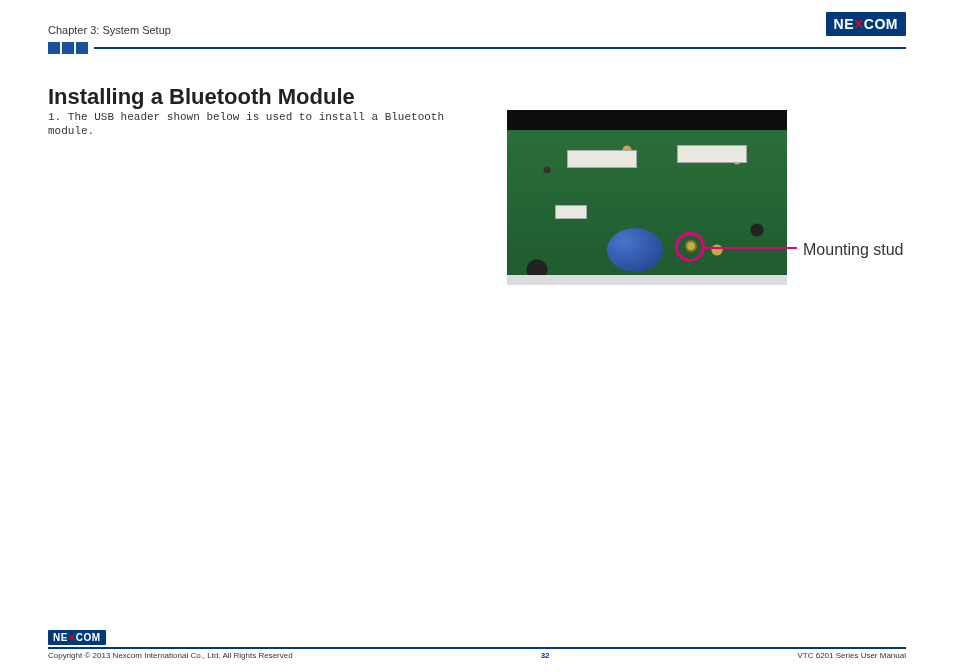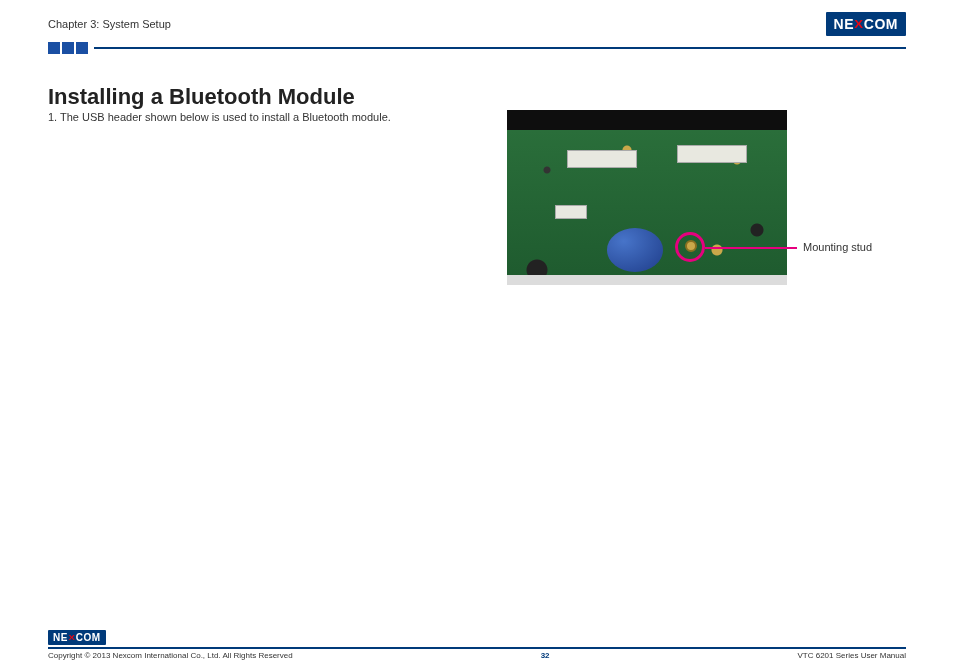--- a/index.html
+++ b/index.html
@@ -7,21 +7,21 @@
     width: 954px;
     height: 672px;
     font-family: Arial, Helvetica, sans-serif;
     background: #fff;
     position: relative;
     color: #333;
   }
   .header {
     display: flex;
     justify-content: space-between;
-    align-items: center;
+    align-items: flex-end;
     padding: 12px 48px 0 48px;
   }
   .chapter-title {
     font-size: 11px;
     color: #333;
   }
   .logo-box {
     background: #003a7a;
     padding: 4px 8px;
     display: flex;
@@ -76,20 +76,21 @@
     gap: 60px;
   }
   .col {
     flex: 1;
     font-size: 11px;
     color: #333;
   }
   .step-text {
     margin-bottom: 20px;
     line-height: 1.3;
+    font-family: Liberation Mono, monospace;
   }
   .figure-wrap {
     position: relative;
     margin-left: 50px;
   }
   .figure-wrap-right {
     position: relative;
   }
   .board {
     width: 280px;
@@ -137,21 +138,21 @@
     width: 2px;
     background: #e6007e;
   }
   .callout-line-h {
     position: absolute;
     height: 2px;
     background: #e6007e;
   }
   .callout-label {
     position: absolute;
-    font-size: 11px;
+    font-size: 16px;
     color: #333;
     white-space: nowrap;
   }
   .board .bottom-strip {
     position: absolute;
     left: 0; right: 0; bottom: 0;
     height: 10px;
     background: #dcdcdc;
   }
   .footer {

